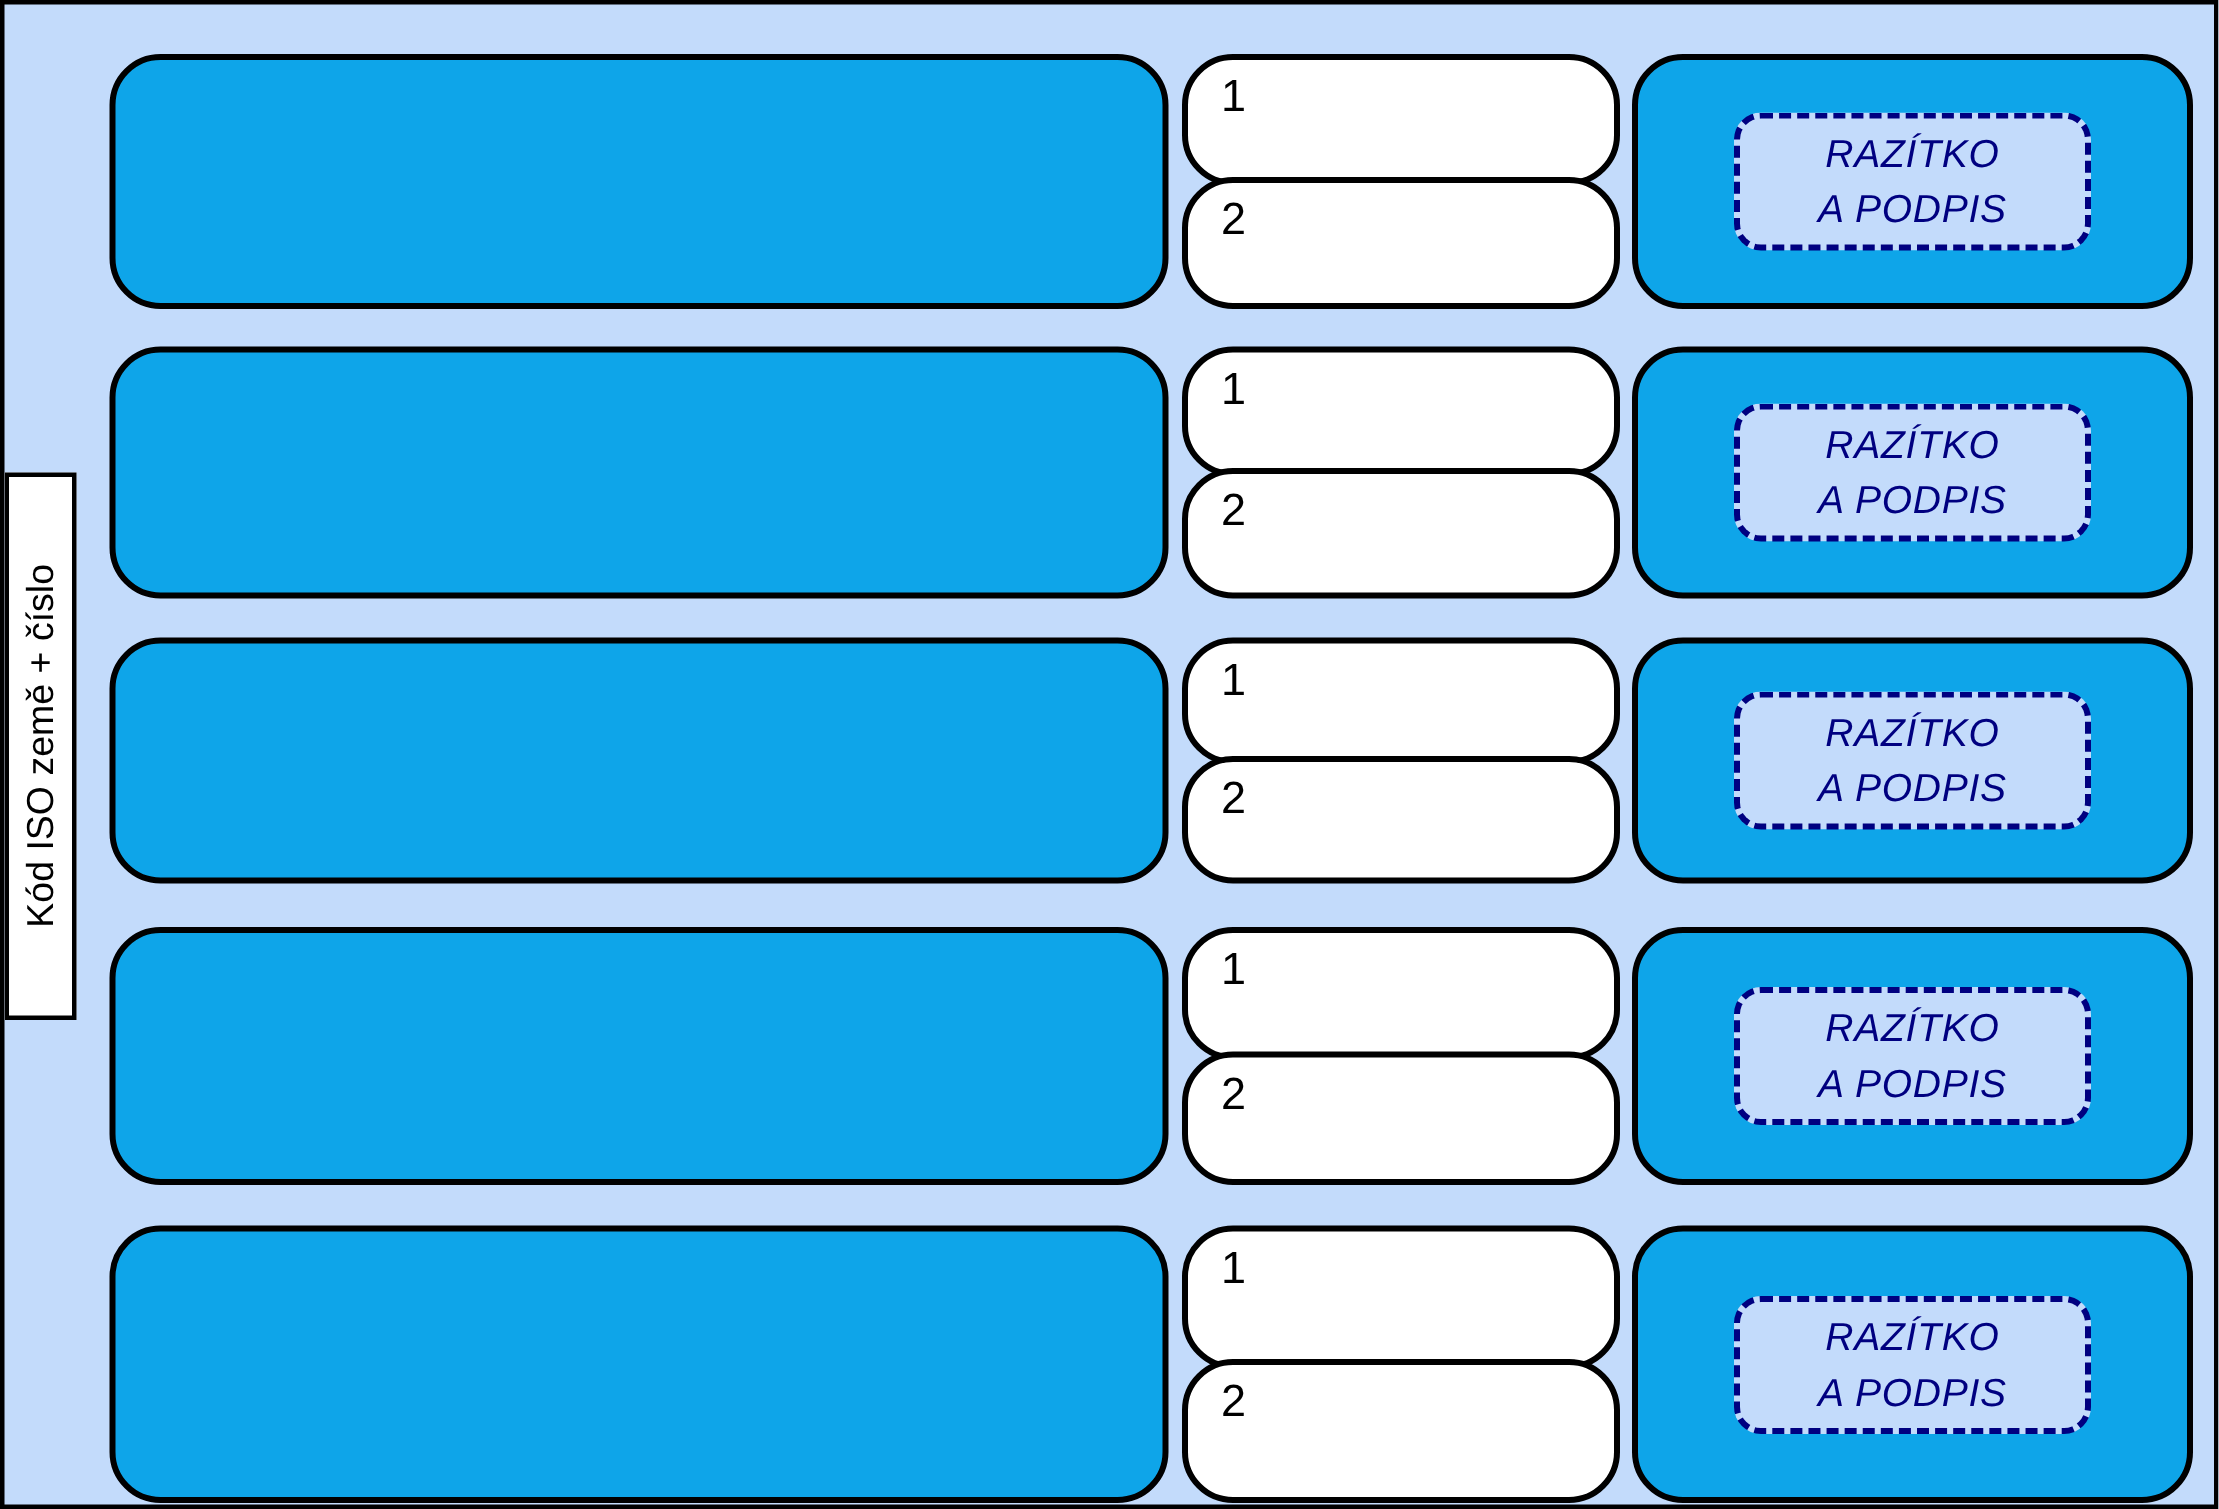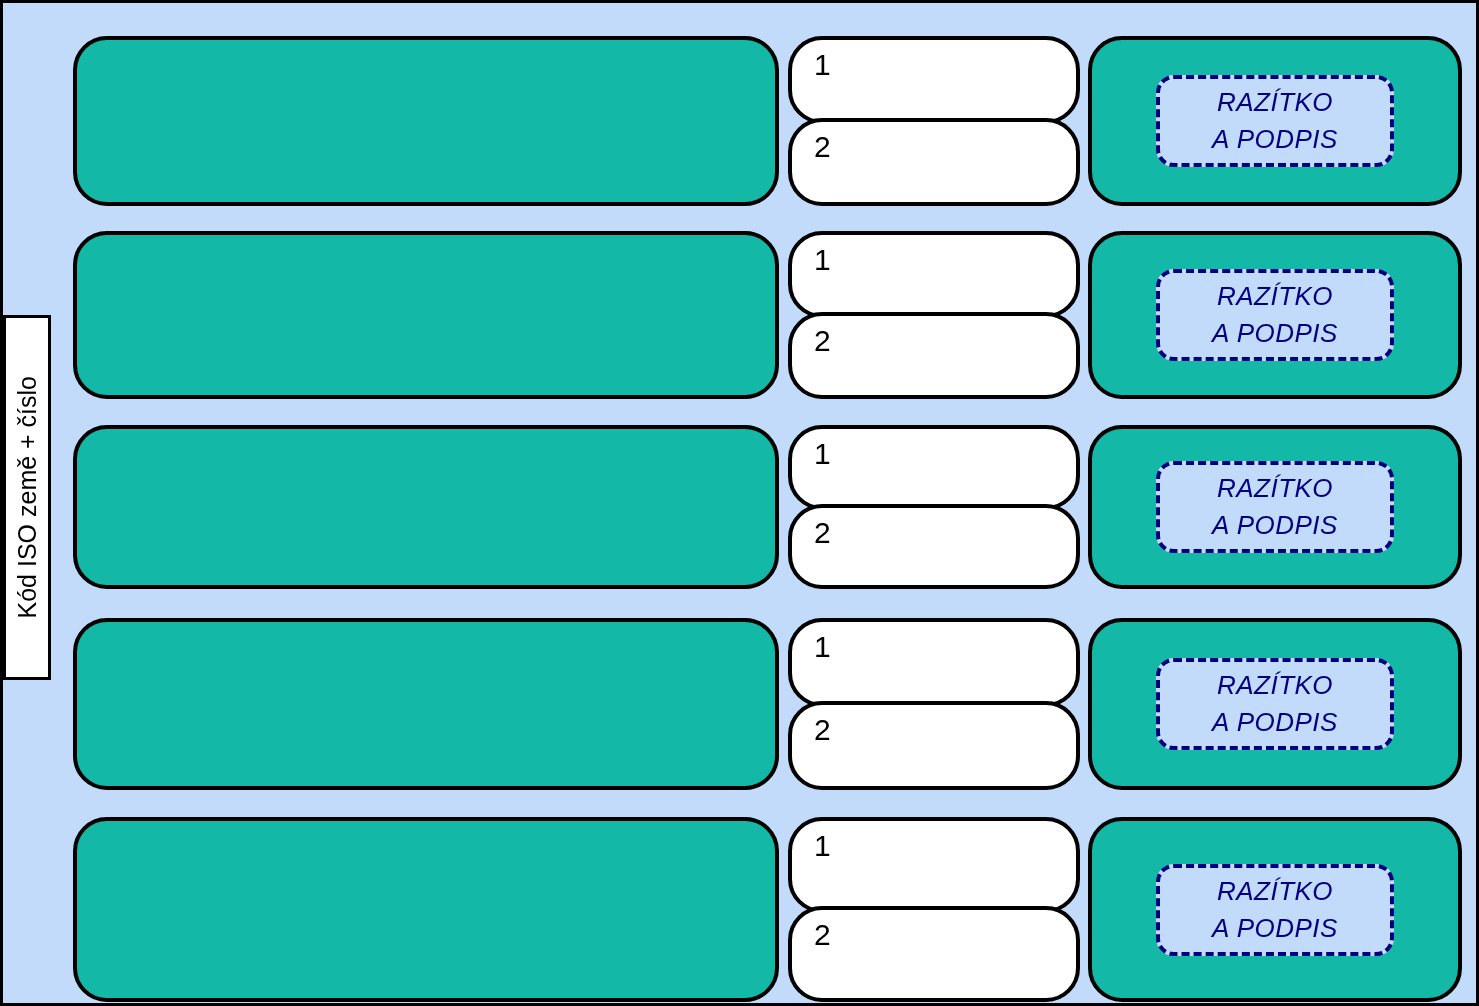--- a/index.html
+++ b/index.html
@@ -47,21 +47,21 @@
 
   
   .row {
     position: absolute;
     left: 70px;
     right: 20px;
   }
 
   .cell {
     position: absolute;
-    background: #14b8a6;
+    background: #0ea5e9;
     border: 4px solid #000000;
     border-radius: 34px;
     box-sizing: border-box;
   }
 
   
   .cell-main {
     left: 0px;
     top: 0px;
     width: 706px;

